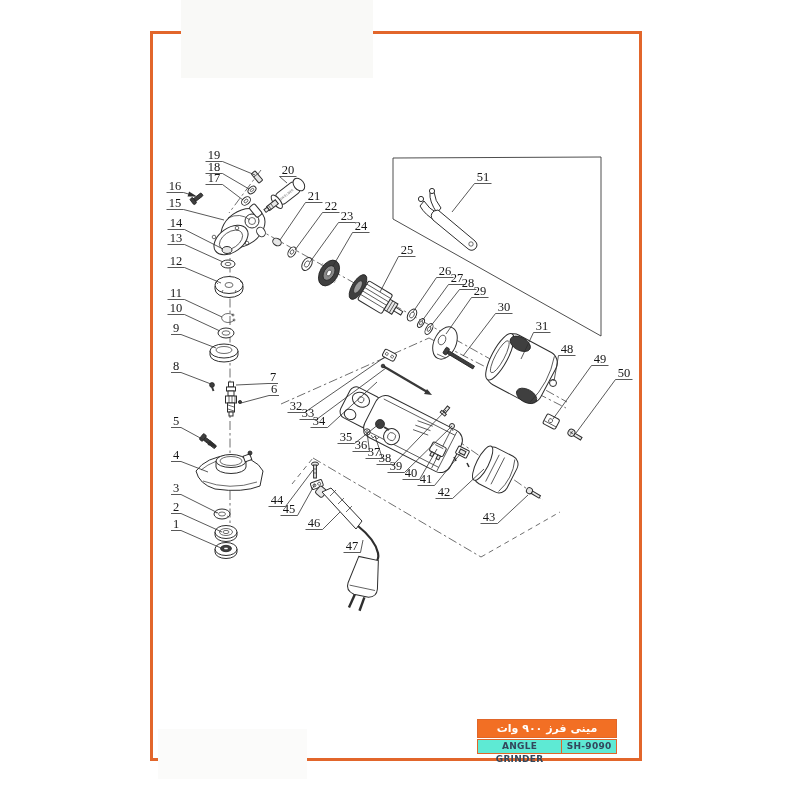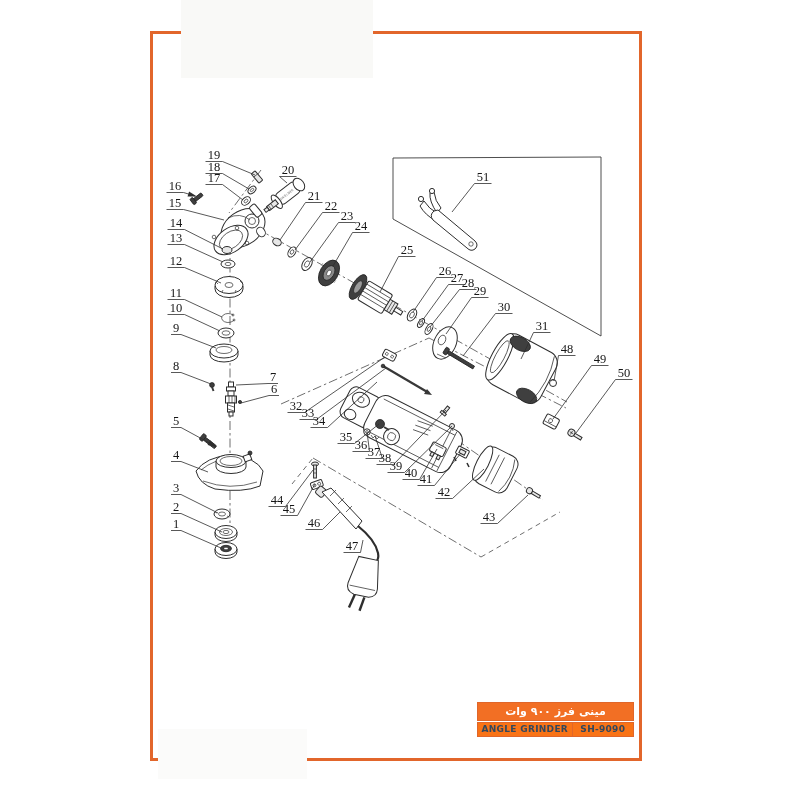--- a/index.html
+++ b/index.html
@@ -9,26 +9,26 @@
   .tn{stroke:#2e2e2e;stroke-width:.7;fill:none;}
   .fw{fill:#ffffff;stroke:#2e2e2e;stroke-width:1;}
   .fg{fill:#e7e7e7;stroke:#2e2e2e;stroke-width:1;}
   .fd{fill:#3f3f3f;stroke:#222;stroke-width:.8;}
   .cl{stroke:#5d5d5d;stroke-width:.9;fill:none;stroke-dasharray:9 3 2.5 3;}
   .dsh{stroke:#5d5d5d;stroke-width:.9;fill:none;stroke-dasharray:5 4;}
   .lead{stroke:#2e2e2e;stroke-width:.8;fill:none;}
   .co{font:12.5px "Liberation Serif","DejaVu Serif",serif;fill:#161616;}
   .brand{font:3px "DejaVu Sans",sans-serif;fill:#555;letter-spacing:.2px;}
   
-  .tblock{position:absolute;left:477px;top:702px;width:157px;}
+  .tblock{position:absolute;left:477px;top:719px;width:140px;}
   .tblock .hdr{height:17px;line-height:17px;text-align:center;font-weight:bold;
     font-size:11px;color:#ffffff;font-family:"DejaVu Sans",sans-serif;}
   .tblock .row{display:flex;margin-top:1px;}
   .tblock .cell{height:13px;line-height:13px;text-align:center;font-weight:bold;
-    font-size:9px;letter-spacing:.3px;background:#f97316;
+    font-size:9px;letter-spacing:.3px;background:#5eead4;
     font-family:"DejaVu Sans","Liberation Sans",sans-serif;}
   .tblock .c1{flex:1.55;}
   .tblock .c2{flex:1;margin-left:-1px;text-align:center;}
 </style>
 </head>
 <body>
 
 <div class="page">
 
 <svg width="800" height="800" viewBox="0 0 800 800">

